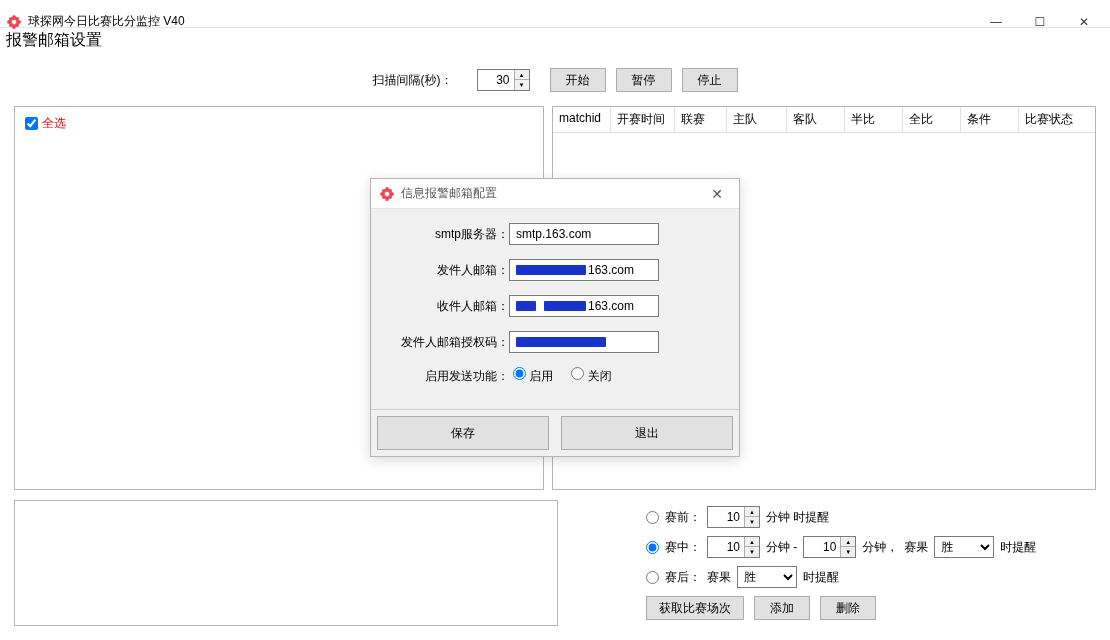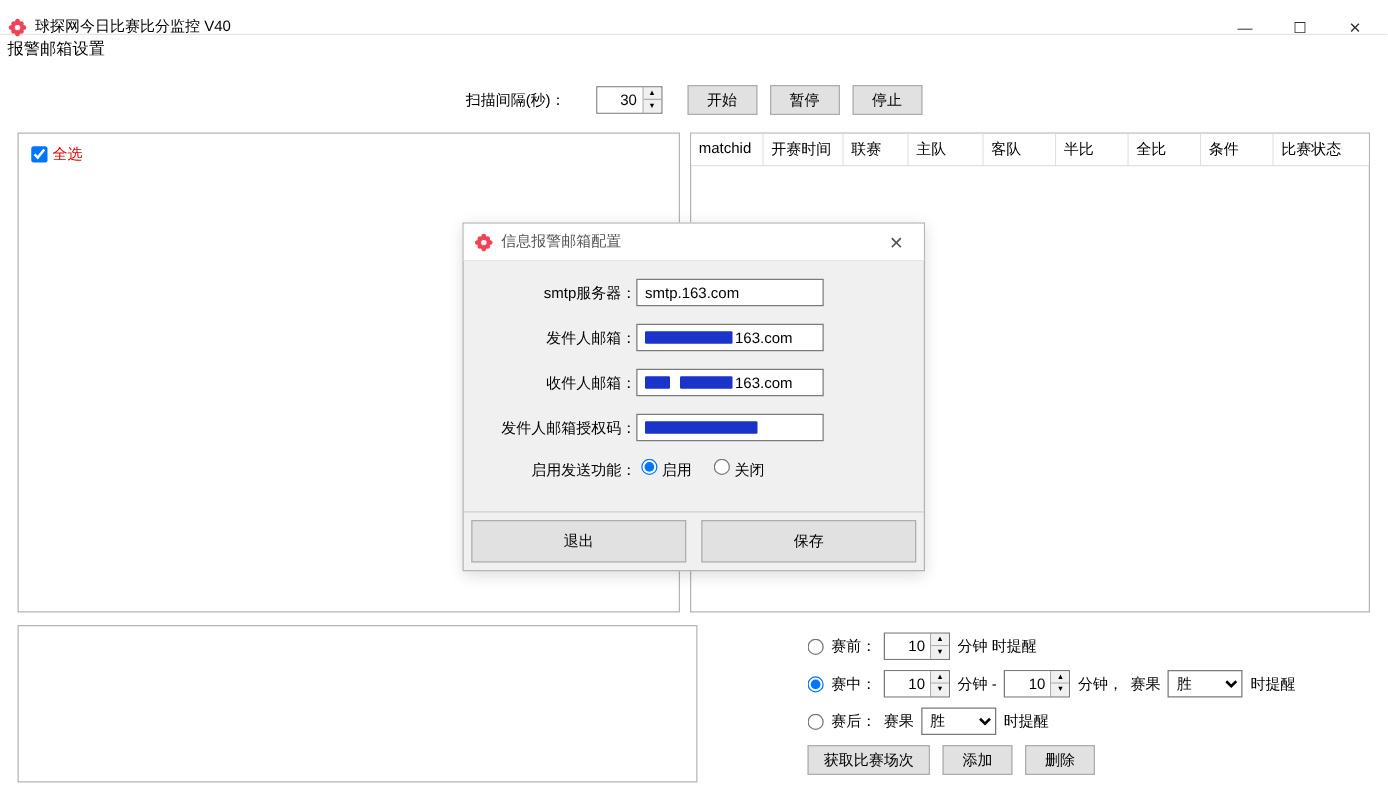--- a/index.html
+++ b/index.html
@@ -5,21 +5,21 @@
 * { box-sizing: border-box; margin: 0; padding: 0; }
 body { font-family: "Microsoft YaHei", SimSun, Arial, sans-serif; font-size: 12px; background: #fff; width: 1110px; height: 640px; overflow: hidden; position: relative; }
 
 
 .titlebar { height: 28px; border-bottom: 1px solid #e5e5e5; display: flex; align-items: center; padding: 16px 4px 0 6px; }
 .titlebar .app-icon { width: 16px; height: 16px; margin-right: 6px; display: inline-flex; align-items: center; justify-content: center; }
 .titlebar .title { flex: 1; color: #000; font-size: 12px; }
 .win-btn { width: 44px; height: 28px; display: flex; align-items: center; justify-content: center; color: #333; }
 
 
-.menubar { height: 22px; padding: 2px 6px; font-size: 13px; color: #000; }
+.menubar { height: 22px; padding: 2px 6px; font-size: 16px; color: #000; }
 .menubar span { cursor: default; }
 
 
 .toolbar-row { display: flex; align-items: center; justify-content: center; gap: 20px; padding: 18px 0 14px 0; }
 .scan-label { display: flex; align-items: center; gap: 24px; }
 .spinbox { display: inline-flex; border: 1px solid #7a7a7a; background: #fff; height: 22px; }
 .spinbox input { border: none; width: 36px; text-align: right; padding: 0 4px; font-family: inherit; font-size: 12px; outline: none; }
 .spin-arrows { display: flex; flex-direction: column; border-left: 1px solid #adadad; }
 .spin-arrows .arr { width: 14px; height: 10px; font-size: 6px; line-height: 10px; text-align: center; background: #f0f0f0; border-bottom: 1px solid #adadad; }
 .spin-arrows .arr:last-child { border-bottom: none; }
@@ -270,16 +270,16 @@
     <div class="field-row">
       <span class="lbl">启用发送功能：</span>
       <span class="radios">
         <label><input type="radio" name="enable" checked="" style=""> <span>启用</span></label>
         <label><input type="radio" name="enable" style=""> <span>关闭</span></label>
       </span>
     </div>
 
   </div>
   <div class="modal-btns">
+    <button class="mbtn">保存</button>
     <button class="mbtn">退出</button>
-    <button class="mbtn">保存</button>
   </div>
 </div>
 
 </body></html>

